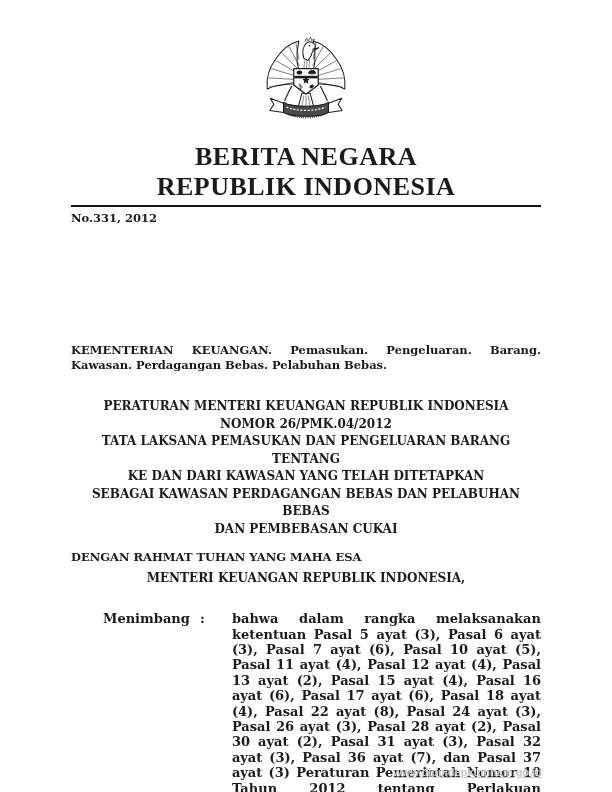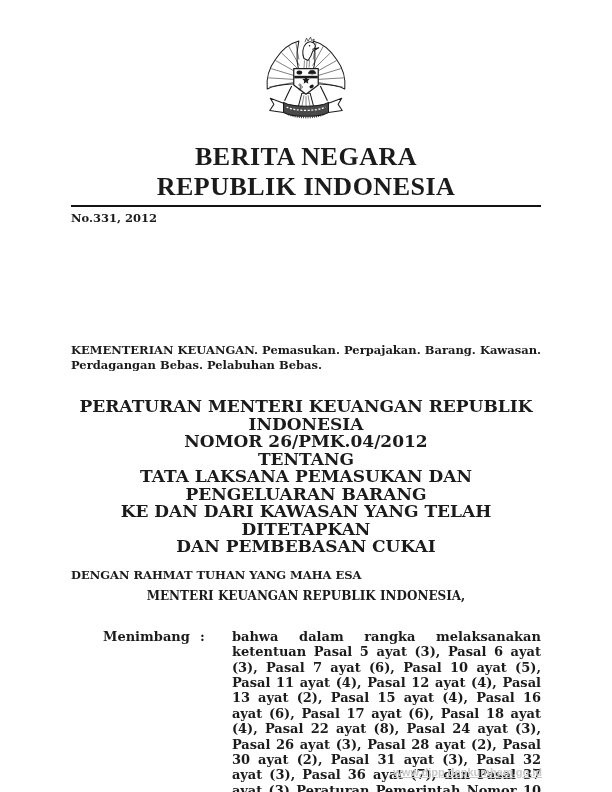--- a/index.html
+++ b/index.html
@@ -16,21 +16,21 @@
     padding:36px 71px 0 71px;
   }
   .emblem{width:100%;text-align:center;height:100px;}
   .emblem svg{display:inline-block;}
   .masthead{margin-top:6px;text-align:center;font-family:"Liberation Serif", serif;
     font-weight:bold;font-size:26px;line-height:30px;letter-spacing:0.5px;}
   .rule{margin-top:3px;border-bottom:2.5px solid #141414;}
   .header-row{display:flex;margin-top:4px;font-size:11.5px;line-height:14.6px;flex-direction:column;}
   .gazette-no{width:132px;flex:0 0 132px;}
   .gazette-subject{flex:1;text-align:justify;}
-  .reg-title{margin-top:26px;text-align:center;font-size:17px;line-height:17.5px;}
+  .reg-title{margin-top:26px;text-align:center;font-size:12px;line-height:17.5px;}
   .invocation{margin-top:12px;text-align:left;font-size:11.5px;}
   .authority{margin-top:7px;text-align:center;font-size:12px;}
   .consider-row{display:flex;margin-top:26px;font-size:13px;line-height:15.4px;margin-left:32px;}
   .consider-label{flex:0 0 66px;}
   .consider-colon{flex:0 0 32px;text-align:left;padding-left:10px;}
   .consider-body{flex:1;text-align:justify;}
   .watermark{
     position:absolute;right:70px;bottom:14px;
     font-family:"Liberation Sans", sans-serif;font-weight:bold;
     font-size:11px;color:#c9c9c9;text-decoration:underline;
@@ -111,29 +111,30 @@
   </div>
 
   <div class="masthead">
     <div>BERITA NEGARA</div>
     <div>REPUBLIK INDONESIA</div>
   </div>
   <div class="rule"></div>
 
   <div class="header-row">
     <div class="gazette-no">No.331, 2012</div>
-    <div class="gazette-subject">KEMENTERIAN KEUANGAN. Pemasukan. Perpajakan. Barang. Kawasan. Perdagangan Bebas. Pelabuhan Bebas.</div>
+    <div class="gazette-subject">KEMENTERIAN KEUANGAN. Pemasukan. Pengeluaran. Barang. Kawasan. Perdagangan Bebas. Pelabuhan Bebas.</div>
   </div>
 
   <div class="reg-title">
     <div>PERATURAN MENTERI KEUANGAN REPUBLIK INDONESIA</div>
     <div>NOMOR 26/PMK.04/2012</div>
+    <div>TATA LAKSANA PEMASUKAN DAN PENGELUARAN BARANG</div>
     <div>TENTANG</div>
-    <div>TATA LAKSANA PEMASUKAN DAN PENGELUARAN BARANG</div>
     <div>KE DAN DARI KAWASAN YANG TELAH DITETAPKAN</div>
+    <div>SEBAGAI KAWASAN PERDAGANGAN BEBAS DAN PELABUHAN BEBAS</div>
     <div>DAN PEMBEBASAN CUKAI</div>
   </div>
 
   <div class="invocation">DENGAN RAHMAT TUHAN YANG MAHA ESA</div>
   <div class="authority">MENTERI KEUANGAN REPUBLIK INDONESIA,</div>
 
   <div class="consider-row">
     <div class="consider-label">Menimbang</div>
     <div class="consider-colon">:</div>
     <div class="consider-body">bahwa dalam rangka melaksanakan ketentuan Pasal 5 ayat (3), Pasal 6 ayat (3), Pasal 7 ayat (6), Pasal 10 ayat (5), Pasal 11 ayat (4), Pasal 12 ayat (4), Pasal 13 ayat (2), Pasal 15 ayat (4), Pasal 16 ayat (6), Pasal 17 ayat (6), Pasal 18 ayat (4), Pasal 22 ayat (8), Pasal 24 ayat (3), Pasal 26 ayat (3), Pasal 28 ayat (2), Pasal 30 ayat (2), Pasal 31 ayat (3), Pasal 32 ayat (3), Pasal 36 ayat (7), dan Pasal 37 ayat (3) Peraturan Pemerintah Nomor 10 Tahun 2012 tentang Perlakuan Kepabeanan, Perpajakan, Dan Cukai Serta Tata Laksana Pemasukan Dan Pengeluaran Barang Ke Dan Dari Serta Berada Di Kawasan Yang Telah Ditetapkan Sebagai Kawasan Perdagangan Bebas Dan Pelabuhan Bebas, perlu menetapkan Peraturan Menteri Keuangan tentang Tata Laksana Pemasukan dan Pengeluaran Barang Ke dan Dari Kawasan Yang Telah Ditetapkan Sebagai Kawasan Perdagangan Bebas Dan Pelabuhan Bebas dan Pembebasan Cukai;</div>

